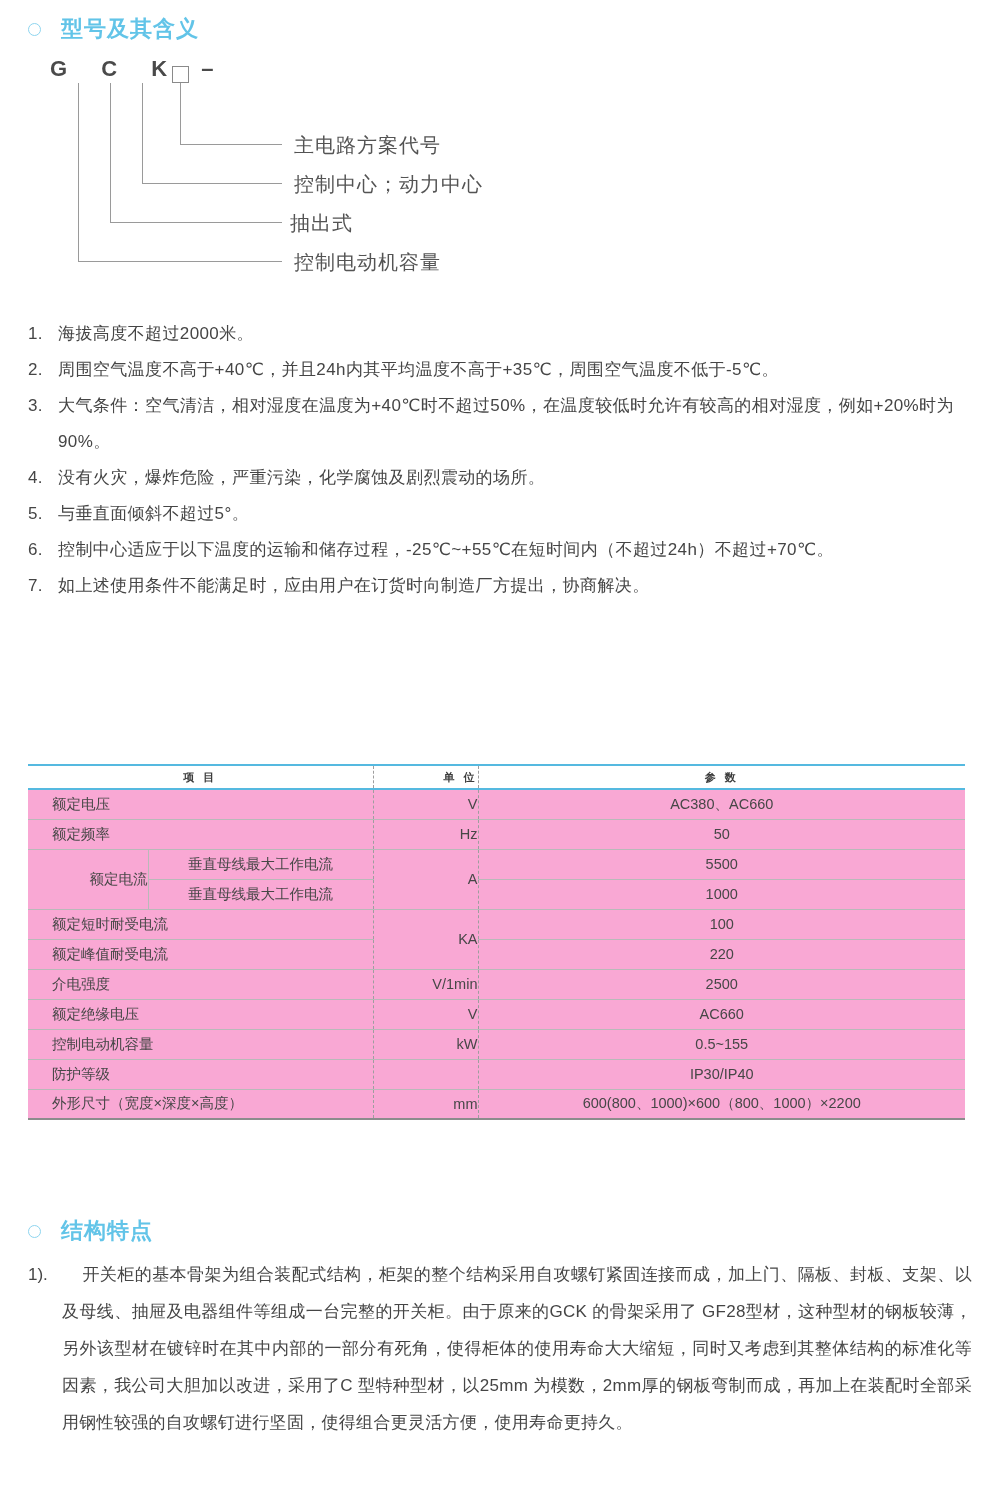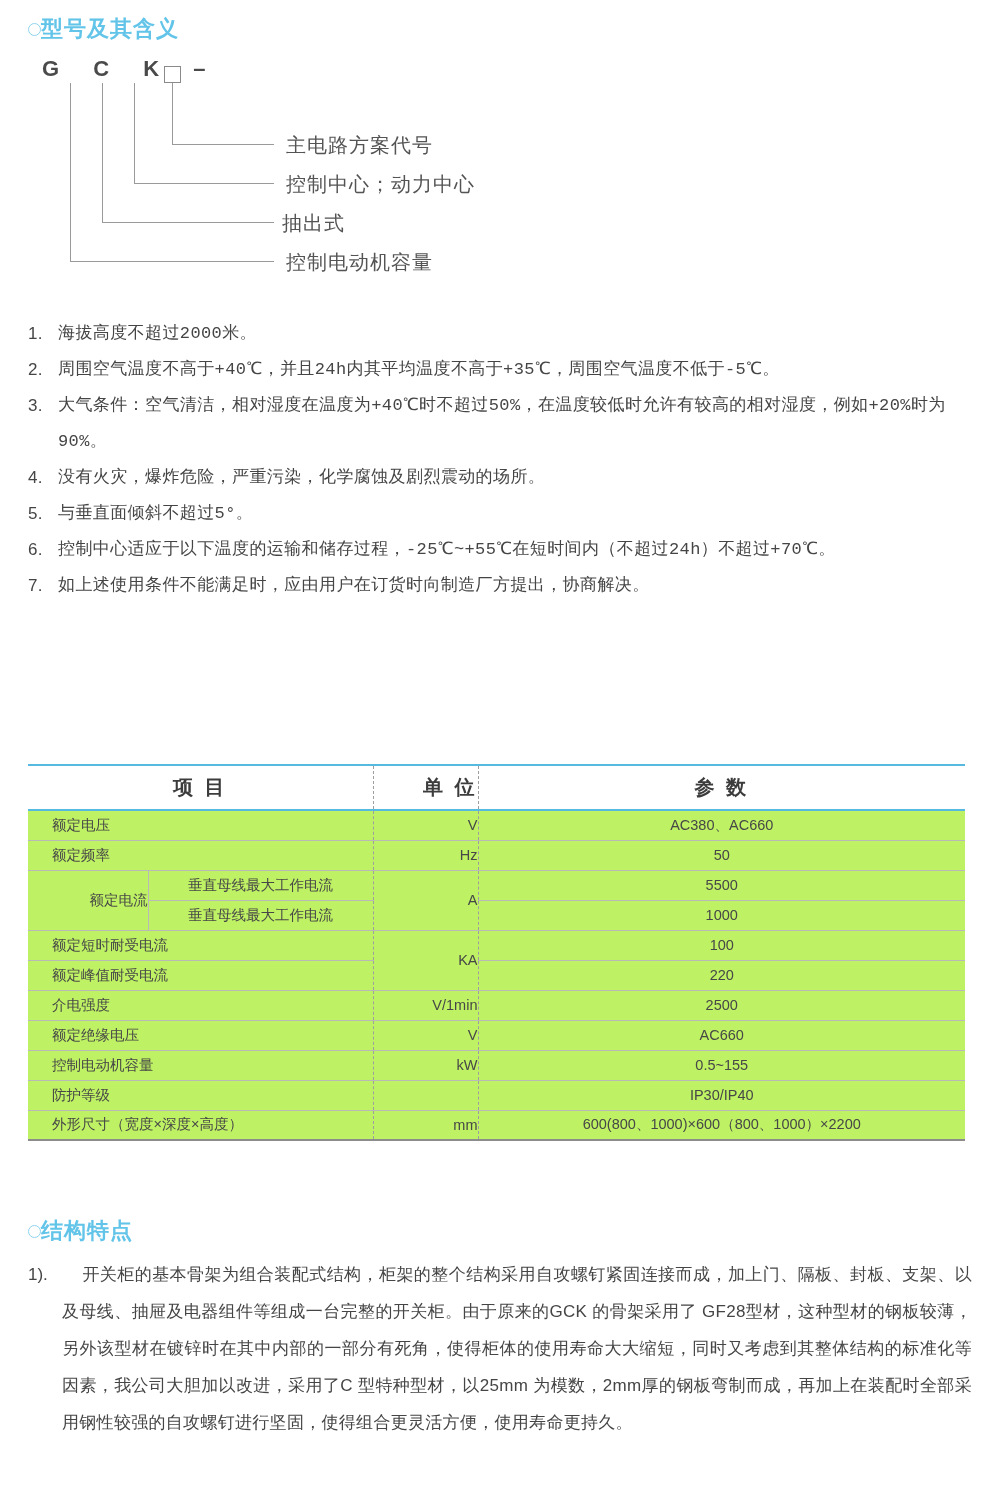--- a/index.html
+++ b/index.html
@@ -10,38 +10,38 @@
     font-family:"Liberation Sans","DejaVu Sans",sans-serif;
     color:#3e3e3e;
     position:relative;
     overflow:hidden;
   }
 
   
   .section-heading{
     display:flex;
     align-items:center;
-    gap:0;
+    gap:20px;
     color:#62c4e8;
     font-size:22px;
     font-weight:700;
     letter-spacing:1px;
     line-height:1;
   }
   .ring{
     width:13px;height:13px;
     border:1.6px solid #8ed5ef;
     border-radius:50%;
     display:inline-block;
     flex:none;
   }
 
   
   #model-section{ position:absolute; left:28px; top:18px; width:940px; }
-  #model-diagram{ position:relative; height:212px; margin-top:16px; margin-left:14px; }
+  #model-diagram{ position:relative; height:212px; margin-top:16px; margin-left:22px; }
   .code-letters{
     position:absolute; left:0; top:0;
     font-size:22px; font-weight:700; color:#4a4a4a;
     letter-spacing:14px;
     font-family:"Liberation Sans","DejaVu Sans",sans-serif;
   }
   .code-box{
     position:absolute;
     width:17px;height:17px;
     border:1.6px solid #8a8a8a;
@@ -69,49 +69,49 @@
     line-height:36px;
     color:#454545;
     letter-spacing:0.4px;
   }
   .list-num{
     flex:none;
     width:30px;
     text-align:left;
     font-size:17px;
   }
-  .list-text{ flex:1;font-family:Liberation Mono, monospace; }
+  .list-text{ flex:1; }
 
   
   #spec-section{ position:absolute; left:28px; top:748px; width:944px; }
   table.spec{
     margin-top:16px;
     width:937px;
     border-collapse:collapse;
     font-size:14.5px;
     color:#474747;
     table-layout:fixed;
   }
   table.spec th, table.spec td{
     padding:0;
     height:30px;
     font-weight:normal;
     border-bottom:1px solid #b9b9b9;
   }
   table.spec thead th{
     background:#ffffff;
     font-weight:700;
-    font-size:20px;
+    font-size:11px;
     letter-spacing:3px;
     color:#3c3c3c;
-    height:45px;
+    height:24px;
     border-top:2.5px solid #55b9e0;
     border-bottom:2.5px solid #55b9e0;
   }
-  table.spec tbody tr td{ background:#bef264; }
+  table.spec tbody tr td{ background:#f9a8d4; }
   table.spec tbody tr:last-child td{ border-bottom:2.5px solid #8c8c8c; }
   .c-item{ text-align:left; padding-left:24px !important; }
   .c-sub{ text-align:center; }
   .c-unit{ text-align:right; border-left:1.5px dashed #9e9e9e; border-right:1.5px dashed #9e9e9e; }
   .c-val{ text-align:center; }
   .sub-split{ border-right:1px solid #b9b9b9;text-align:right; }
 
   
   #struct-section{ position:absolute; left:28px; top:1220px; width:944px; }
   .para{

